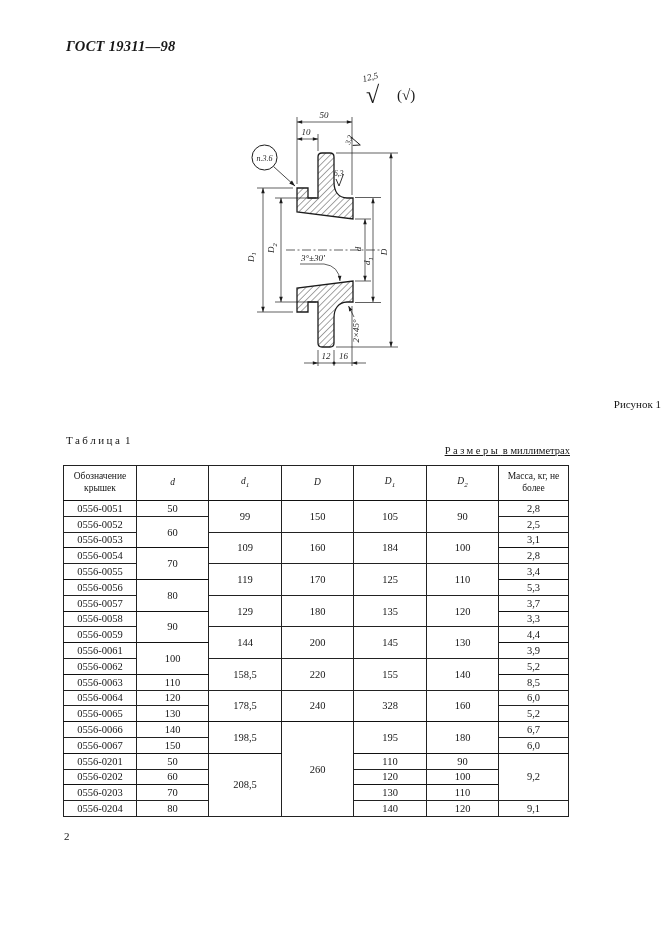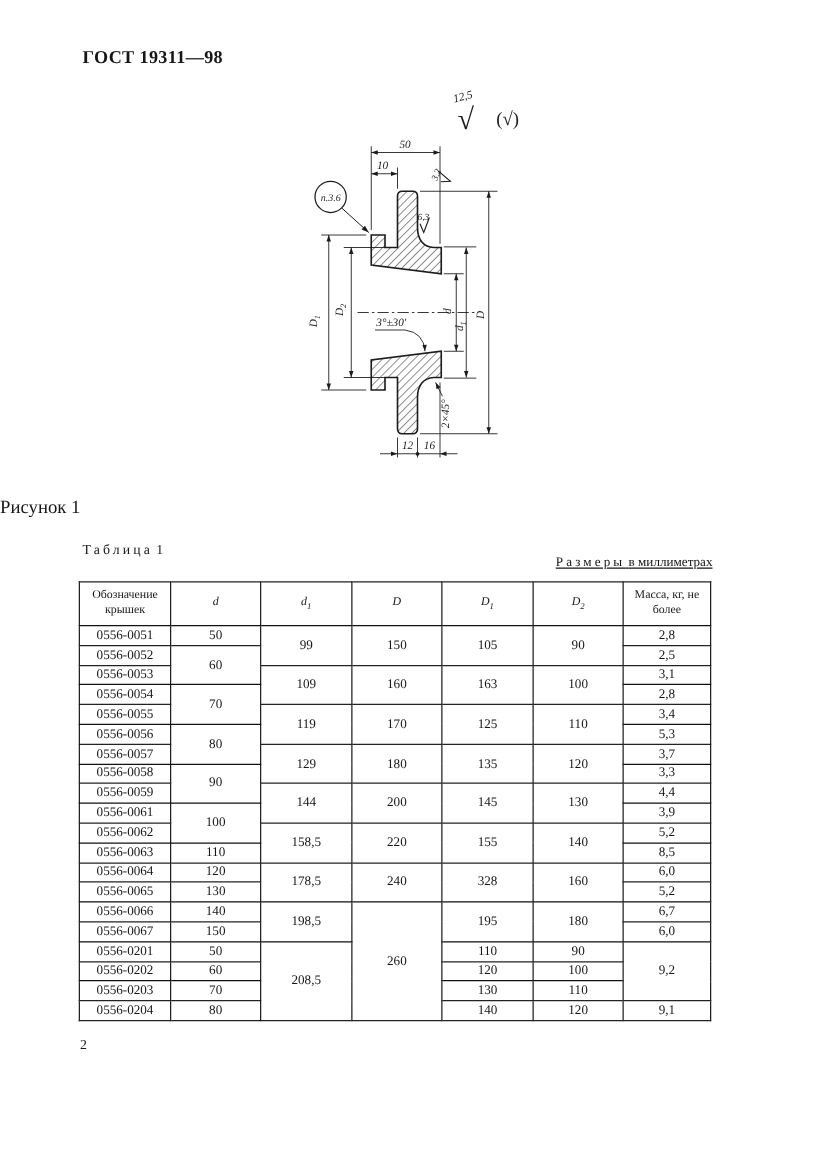--- a/index.html
+++ b/index.html
@@ -1,19 +1,19 @@
 <!DOCTYPE html>
 <html><head>
 <meta charset="utf-8">
 <style>
   html,body{margin:0;padding:0;background:#e8e8e8;}
   .page{position:relative;width:661px;height:936px;background:#ffffff;
         font-family:"Liberation Serif",serif;color:#161616;overflow:hidden;}
-  .std-number{position:absolute;left:66px;top:38px;font-size:14.5px;font-weight:bold;letter-spacing:.3px;}
-  .fig-caption{position:absolute;left:0;right:0;top:398px;text-align:left;font-size:15px;}
+  .std-number{position:absolute;left:66px;top:38px;font-size:14.5px;font-weight:bold;letter-spacing:.3px;font-style:italic;}
+  .fig-caption{position:absolute;left:0;right:0;top:398px;text-align:right;font-size:11px;}
   .tbl-caption{position:absolute;left:66px;top:434px;font-size:11px;}
   .units-note{position:absolute;right:91px;top:445px;font-size:10.5px;text-decoration:underline;}
   .sp{letter-spacing:2.5px;margin-top:48px;}
   .page-num{position:absolute;left:64px;top:830px;font-size:11px;}
   table.dims{position:absolute;left:63px;top:465px;width:505px;border-collapse:collapse;
              table-layout:fixed;border:1.6px solid #111;}
   table.dims th,table.dims td{border:1px solid #222;text-align:center;vertical-align:middle;
              padding:0;font-weight:normal;}
   table.dims thead th{height:34px;font-size:9.5px;line-height:1.25;border-bottom:1.6px solid #111;}
   table.dims tbody td{height:14.8px;font-size:10.5px;}
@@ -168,21 +168,21 @@
         </tr>
         <tr>
           <td>0556-0052</td>
           <td rowspan="2" class="tb">60</td>
           <td>2,5</td>
         </tr>
         <tr>
           <td class="tb">0556-0053</td>
           <td rowspan="2">109</td>
           <td rowspan="2">160</td>
-          <td rowspan="2">163</td>
+          <td rowspan="2">184</td>
           <td rowspan="2">100</td>
           <td class="tb">3,1</td>
         </tr>
         <tr>
           <td>0556-0054</td>
           <td rowspan="2" class="tb">70</td>
           <td>2,8</td>
         </tr>
         <tr>
           <td class="tb">0556-0055</td>

